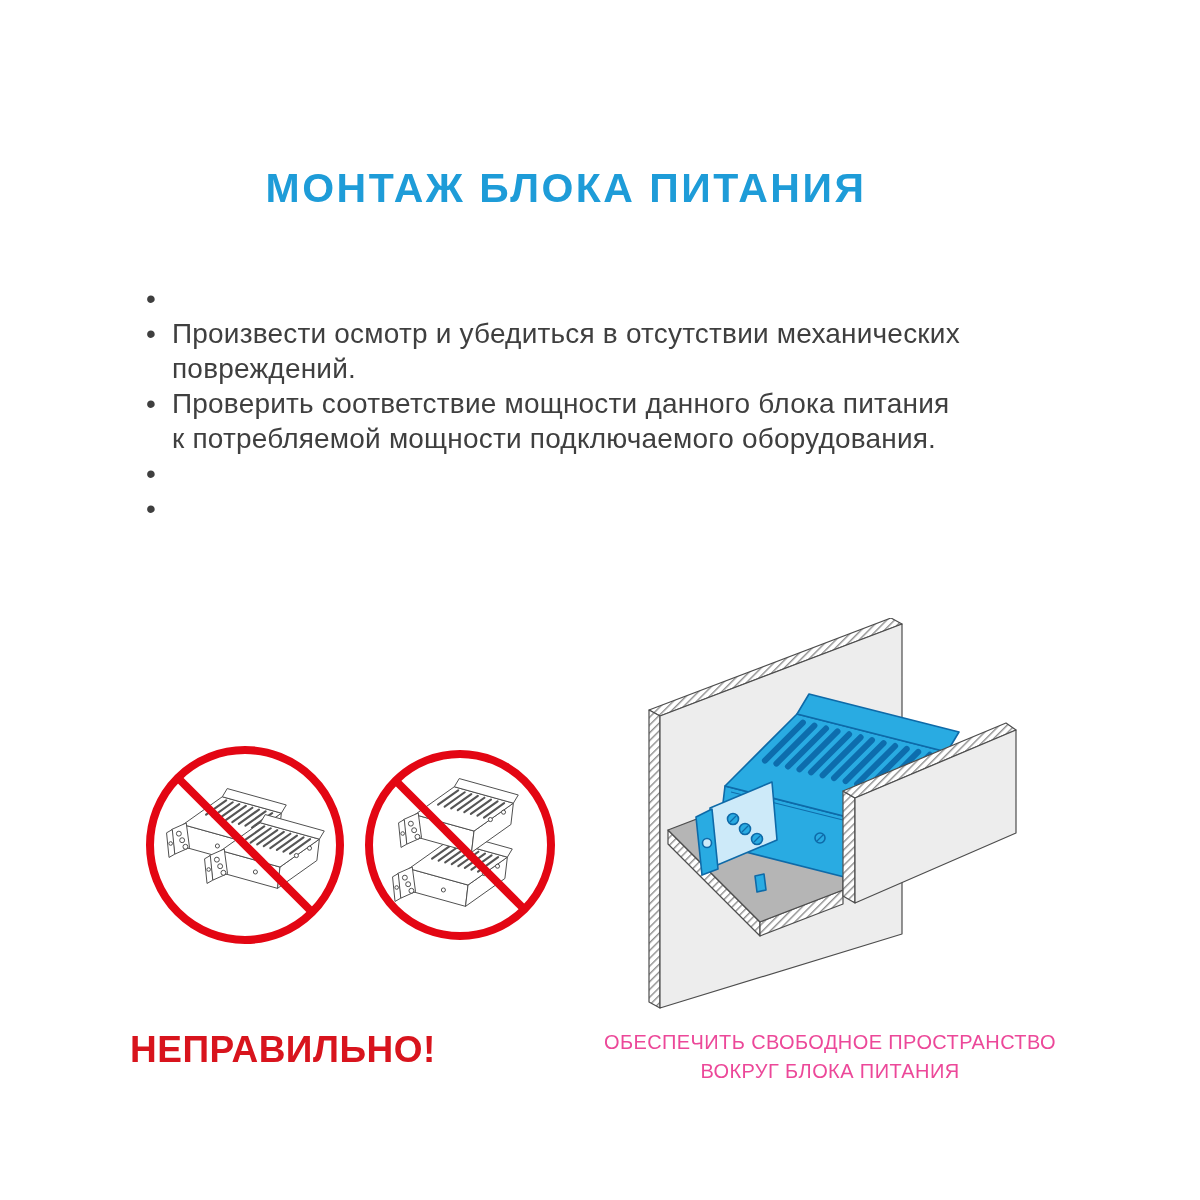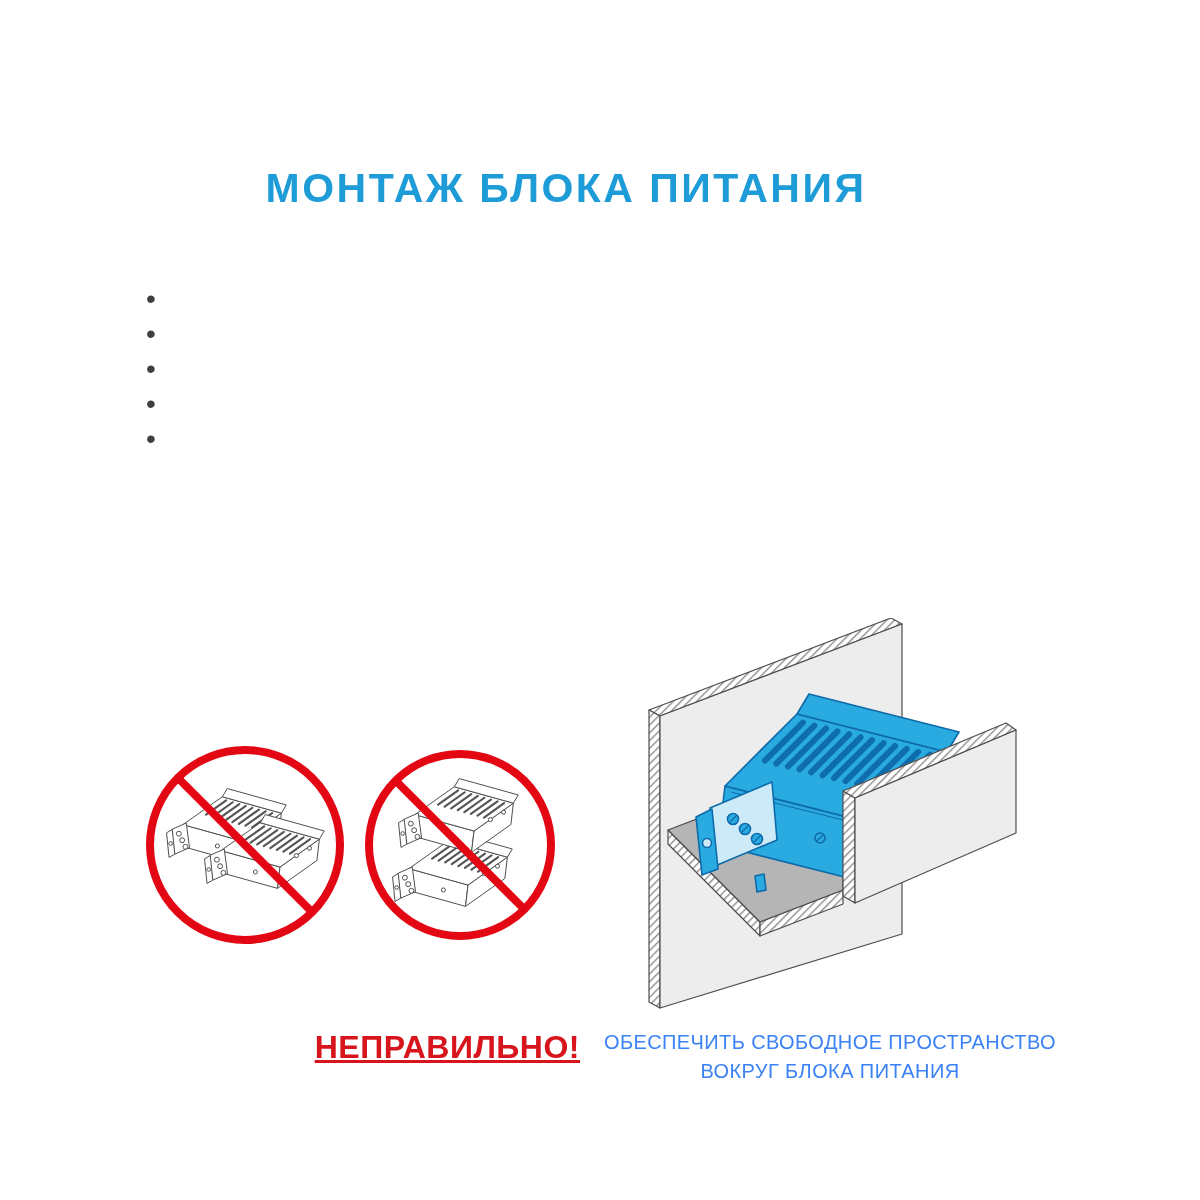--- a/index.html
+++ b/index.html
@@ -16,49 +16,52 @@
     position:absolute;left:146px;top:281px;width:920px;
     list-style:none;margin:0;padding:0;
     font-size:28px;line-height:35px;color:#3f3f3f;letter-spacing:0.2px;
   }
   .bullet-list li{display:flex;align-items:flex-start;}
   .bullet-marker{flex:0 0 26px;color:#3f3f3f;}
   .bullet-text{white-space:pre-line;}
   .fig-wrong-signs{position:absolute;left:130px;top:712px;width:470px;height:250px;}
   .fig-correct{position:absolute;left:600px;top:618px;width:480px;height:400px;}
   .wrong-label{
-    position:absolute;left:130px;top:1029px;width:450px;text-align:right;
-    font-size:32px;font-weight:bold;letter-spacing:0.5px;color:#d8141d;
+    position:absolute;left:130px;top:1029px;width:450px;text-align:left;
+    font-size:37px;font-weight:bold;letter-spacing:0.5px;color:#d8141d;
     white-space:nowrap;
-    text-decoration:underline;
   }
   .correct-caption{
     position:absolute;left:580px;top:1028px;width:500px;text-align:center;
-    font-size:20px;line-height:29px;letter-spacing:0.4px;color:#3b82f6;
+    font-size:20px;line-height:29px;letter-spacing:0.4px;color:#ec4899;
     white-space:pre-line;
   }
   svg .outline{stroke:#4d4d4d;stroke-width:1.2;stroke-linejoin:round;}
   svg .psu-stroke{stroke:#0e6aa8;stroke-width:1.6;stroke-linejoin:round;}
 </style>
 </head>
 <body>
 
 <div class="canvas">
 
   <div class="page-title">МОНТАЖ БЛОКА ПИТАНИЯ</div>
 
   <ul class="bullet-list">
     <li>
       <span class="bullet-marker">•</span>
     </li>
     <li>
       <span class="bullet-marker">•</span>
+      <span class="bullet-text">Произвести осмотр и убедиться в отсутствии механических
+повреждений.</span>
     </li>
     <li>
       <span class="bullet-marker">•</span>
+      <span class="bullet-text">Проверить соответствие мощности данного блока питания
+к потребляемой мощности подключаемого оборудования.</span>
     </li>
     <li>
       <span class="bullet-marker">•</span>
     </li>
     <li>
       <span class="bullet-marker">•</span>
     </li>
   </ul>
 
   <svg class="fig-wrong-signs" viewBox="0 0 470 250" xmlns="http://www.w3.org/2000/svg">

